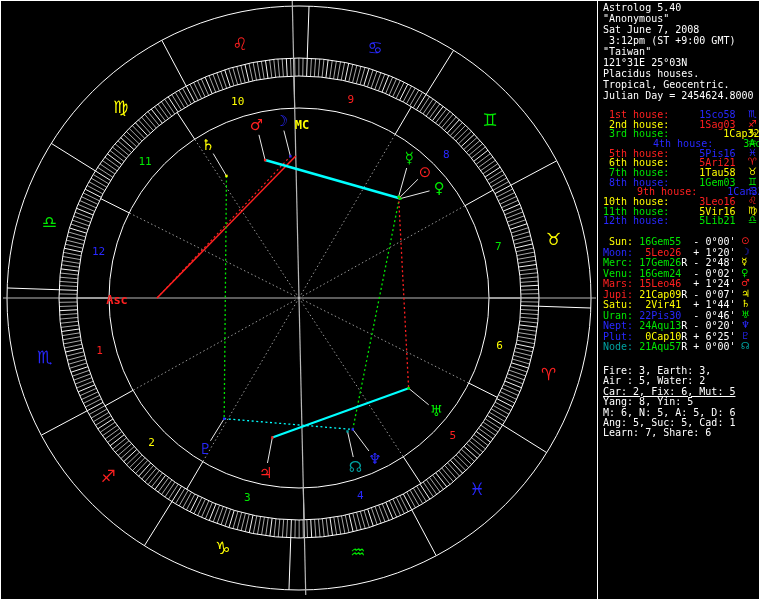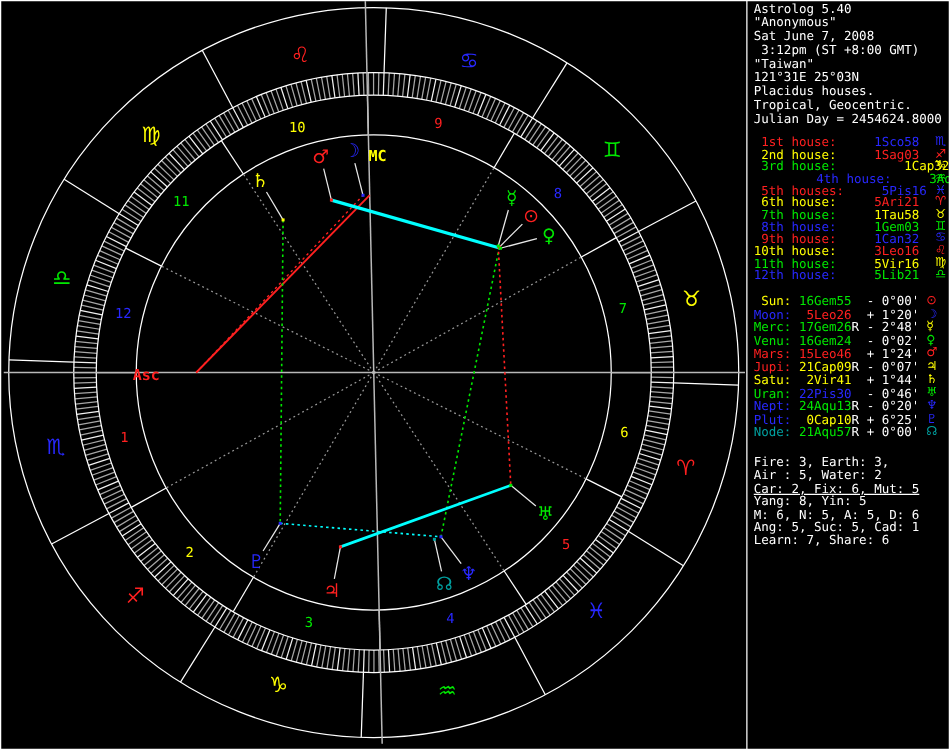--- a/index.html
+++ b/index.html
@@ -482,35 +482,35 @@
       <line x1="347.5272668523704" y1="431.45075635543935" x2="353.2494246732816" y2="457.05903376429274" stroke="#e8e8e8" stroke-width="1"></line>
       <rect x="346.3272668523704" y="430.25075635543936" width="2.4" height="2.4" fill="#00a0a0"></rect>
       <text x="355.43014190864073" y="471.81836121752474" fill="#00a0a0" font-size="15" text-anchor="middle" class="glyphtxt">☊</text>
       <text x="302" y="129" fill="#ffff00" font-size="12" text-anchor="middle" font-weight="bold">MC</text>
       <text x="117" y="304" fill="#ff2020" font-size="12" text-anchor="middle" font-weight="bold">Asc</text>
     </svg>
   <div id="panel">
       <div class="prow" style="top: 3px;"><span style="color: rgb(255, 255, 255);">Astrolog 5.40</span></div>
       <div class="prow" style="top: 14px;"><span style="color: rgb(255, 255, 255);">"Anonymous"</span></div>
       <div class="prow" style="top: 25px;"><span style="color: rgb(255, 255, 255);">Sat June 7, 2008</span></div>
-      <div class="prow" style="top: 36px;"><span style="color: rgb(255, 255, 255);"> 3:12pm (ST +8:00 GMT)</span></div>
+      <div class="prow" style="top: 36px;"><span style="color: rgb(255, 255, 255);"> 3:12pm (ST +9:00 GMT)</span></div>
       <div class="prow" style="top: 47px;"><span style="color: rgb(255, 255, 255);">"Taiwan"</span></div>
       <div class="prow" style="top: 58px;"><span style="color: rgb(255, 255, 255);">121°31E 25°03N</span></div>
       <div class="prow" style="top: 69px;"><span style="color: rgb(255, 255, 255);">Placidus houses.</span></div>
       <div class="prow" style="top: 80px;"><span style="color: rgb(255, 255, 255); margin-top: 48px;">Tropical, Geocentric.</span></div>
       <div class="prow" style="top: 91px;"><span style="color: rgb(255, 255, 255);">Julian Day = 2454624.8000</span></div>
       <div class="prow" style="top: 110px;"><span style="color: rgb(255, 32, 32);"> 1st house:</span><span style="color: rgb(255, 255, 255);">     </span><span style="color: rgb(40, 40, 255);">1Sco58</span><span class="g" style="color: rgb(40, 40, 255); left: 145px;">♏</span></div>
       <div class="prow" style="top: 119.67px;"><span style="color: rgb(255, 255, 0);"> 2nd house:</span><span style="color: rgb(255, 255, 255);">     </span><span style="color: rgb(255, 32, 32);">1Sag03</span><span class="g" style="color: rgb(255, 32, 32); left: 145px;">♐</span></div>
       <div class="prow" style="top: 129.34px;"><span style="color: rgb(0, 232, 0);"> 3rd house:</span><span style="color: rgb(255, 255, 255);">     </span><span style="color: rgb(255, 255, 0); margin-left: 24px;">1Cap32</span><span class="g" style="color: rgb(255, 255, 0); left: 145px;">♑</span></div>
       <div class="prow" style="top: 139.01px;"><span style="color: rgb(40, 40, 255); margin-left: 44px;"> 4th house:</span><span style="color: rgb(255, 255, 255);">     </span><span style="color: rgb(0, 232, 0);">3Aqu16</span><span class="g" style="color: rgb(0, 232, 0); left: 145px;">♒</span></div>
-      <div class="prow" style="top: 148.68px;"><span style="color: rgb(255, 32, 32);"> 5th houses:</span><span style="color: rgb(255, 255, 255);">     </span><span style="color: rgb(40, 40, 255);">5Pis16</span><span class="g" style="color: rgb(40, 40, 255); left: 145px;">♓</span></div>
+      <div class="prow" style="top: 148.68px;"><span style="color: rgb(255, 32, 32);"> 5th house:</span><span style="color: rgb(255, 255, 255);">     </span><span style="color: rgb(40, 40, 255);">5Pis16</span><span class="g" style="color: rgb(40, 40, 255); left: 145px;">♓</span></div>
       <div class="prow" style="top: 158.35px;"><span style="color: rgb(255, 255, 0);"> 6th house:</span><span style="color: rgb(255, 255, 255);">     </span><span style="color: rgb(255, 32, 32);">5Ari21</span><span class="g" style="color: rgb(255, 32, 32); left: 145px;">♈</span></div>
       <div class="prow" style="top: 168.02px;"><span style="color: rgb(0, 232, 0);"> 7th house:</span><span style="color: rgb(255, 255, 255);">     </span><span style="color: rgb(255, 255, 0);">1Tau58</span><span class="g" style="color: rgb(255, 255, 0); left: 145px;">♉</span></div>
       <div class="prow" style="top: 177.69px;"><span style="color: rgb(40, 40, 255);"> 8th house:</span><span style="color: rgb(255, 255, 255);">     </span><span style="color: rgb(0, 232, 0);">1Gem03</span><span class="g" style="color: rgb(0, 232, 0); left: 145px;">♊</span></div>
-      <div class="prow" style="top: 187.36px;"><span style="color: rgb(255, 32, 32);"> 9th house:</span><span style="color: rgb(255, 255, 255);">     </span><span style="color: rgb(40, 40, 255);">1Can32</span><span class="g" style="color: rgb(40, 40, 255); left: 145px;">♋</span></div>
+      <div class="prow" style="top: 187.36px;"><span style="color: rgb(255, 32, 32); margin-left: 28px;"> 9th house:</span><span style="color: rgb(255, 255, 255);">     </span><span style="color: rgb(40, 40, 255);">1Can32</span><span class="g" style="color: rgb(40, 40, 255); left: 145px;">♋</span></div>
       <div class="prow" style="top: 197.03px;"><span style="color: rgb(255, 255, 0);">10th house:</span><span style="color: rgb(255, 255, 255);">     </span><span style="color: rgb(255, 32, 32);">3Leo16</span><span class="g" style="color: rgb(255, 32, 32); left: 145px;">♌</span></div>
       <div class="prow" style="top: 206.7px;"><span style="color: rgb(0, 232, 0);">11th house:</span><span style="color: rgb(255, 255, 255);">     </span><span style="color: rgb(255, 255, 0);">5Vir16</span><span class="g" style="color: rgb(255, 255, 0); left: 145px;">♍</span></div>
       <div class="prow" style="top: 216.37px;"><span style="color: rgb(40, 40, 255);">12th house:</span><span style="color: rgb(255, 255, 255);">     </span><span style="color: rgb(0, 232, 0);">5Lib21</span><span class="g" style="color: rgb(0, 232, 0); left: 145px;">♎</span></div>
       <div class="prow" style="top: 237px;"><span style="color: rgb(255, 255, 0);"> Sun:</span><span style="color: rgb(255, 255, 255);"> </span><span style="color: rgb(0, 232, 0);">16Gem55</span><span style="color: rgb(255, 255, 255);"> </span><span style="color: rgb(255, 255, 255);"> </span><span style="color: rgb(255, 255, 255);">- 0°00'</span><span class="g" style="color: rgb(255, 32, 32); left: 138px;">⊙</span></div>
       <div class="prow" style="top: 247.5px;"><span style="color: rgb(40, 40, 255);">Moon:</span><span style="color: rgb(255, 255, 255);"> </span><span style="color: rgb(255, 32, 32);"> 5Leo26</span><span style="color: rgb(255, 255, 255);"> </span><span style="color: rgb(255, 255, 255);"> </span><span style="color: rgb(255, 255, 255);">+ 1°20'</span><span class="g" style="color: rgb(40, 40, 255); left: 138px;">☽</span></div>
       <div class="prow" style="top: 258px;"><span style="color: rgb(0, 232, 0);">Merc:</span><span style="color: rgb(255, 255, 255);"> </span><span style="color: rgb(0, 232, 0);">17Gem26</span><span style="color: rgb(255, 255, 255);">R</span><span style="color: rgb(255, 255, 255);"> </span><span style="color: rgb(255, 255, 255);">- 2°48'</span><span class="g" style="color: rgb(255, 255, 0); left: 138px;">☿</span></div>
       <div class="prow" style="top: 268.5px;"><span style="color: rgb(0, 232, 0);">Venu:</span><span style="color: rgb(255, 255, 255);"> </span><span style="color: rgb(0, 232, 0);">16Gem24</span><span style="color: rgb(255, 255, 255);"> </span><span style="color: rgb(255, 255, 255);"> </span><span style="color: rgb(255, 255, 255);">- 0°02'</span><span class="g" style="color: rgb(0, 232, 0); left: 138px;">♀</span></div>
       <div class="prow" style="top: 279px;"><span style="color: rgb(255, 32, 32);">Mars:</span><span style="color: rgb(255, 255, 255);"> </span><span style="color: rgb(255, 32, 32);">15Leo46</span><span style="color: rgb(255, 255, 255);"> </span><span style="color: rgb(255, 255, 255);"> </span><span style="color: rgb(255, 255, 255);">+ 1°24'</span><span class="g" style="color: rgb(255, 32, 32); left: 138px;">♂</span></div>
       <div class="prow" style="top: 289.5px;"><span style="color: rgb(255, 32, 32);">Jupi:</span><span style="color: rgb(255, 255, 255);"> </span><span style="color: rgb(255, 255, 0);">21Cap09</span><span style="color: rgb(255, 255, 255);">R</span><span style="color: rgb(255, 255, 255);"> </span><span style="color: rgb(255, 255, 255);">- 0°07'</span><span class="g" style="color: rgb(255, 255, 0); left: 138px;">♃</span></div>
       <div class="prow" style="top: 300px;"><span style="color: rgb(255, 255, 0);">Satu:</span><span style="color: rgb(255, 255, 255);"> </span><span style="color: rgb(255, 255, 0);"> 2Vir41</span><span style="color: rgb(255, 255, 255);"> </span><span style="color: rgb(255, 255, 255);"> </span><span style="color: rgb(255, 255, 255);">+ 1°44'</span><span class="g" style="color: rgb(255, 255, 0); left: 138px;">♄</span></div>

